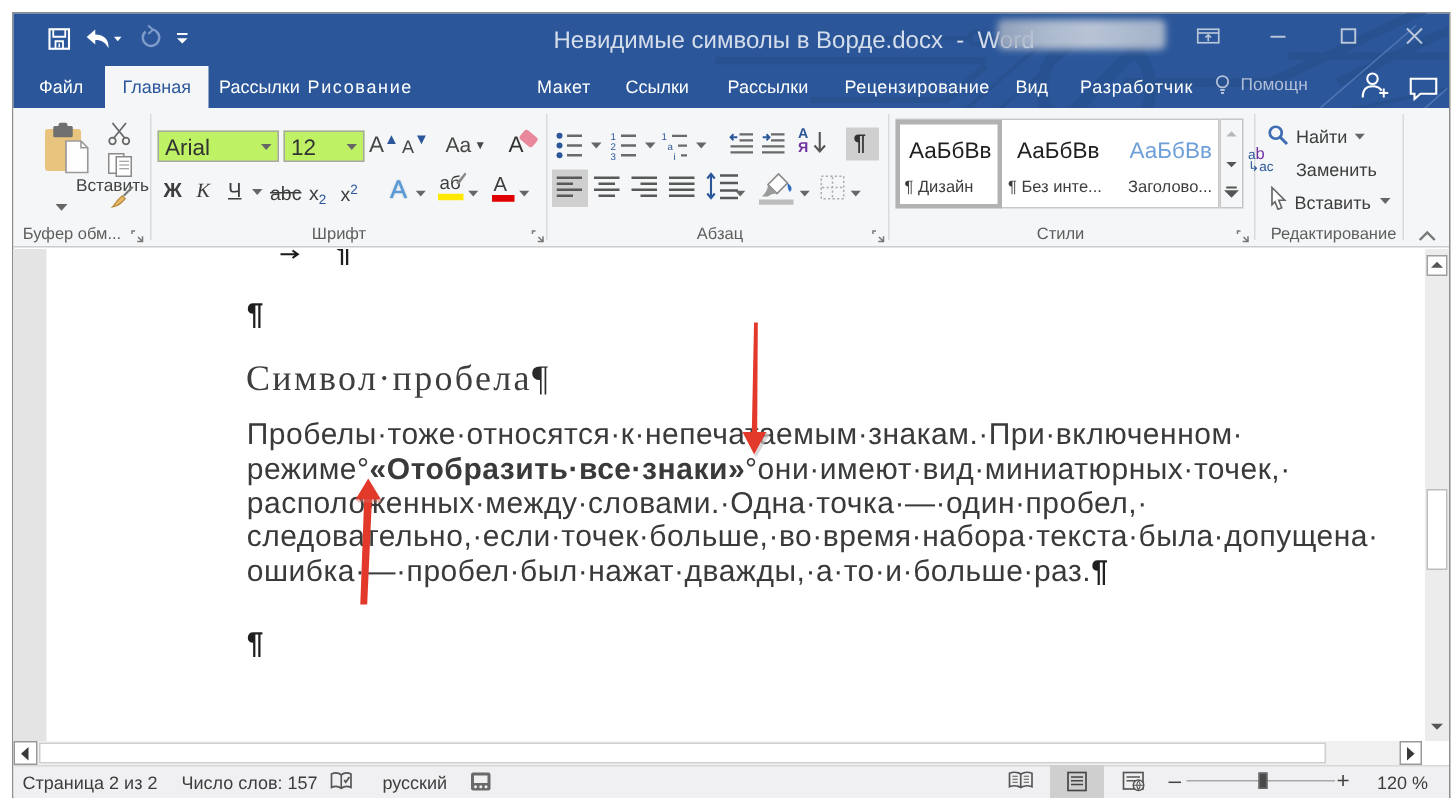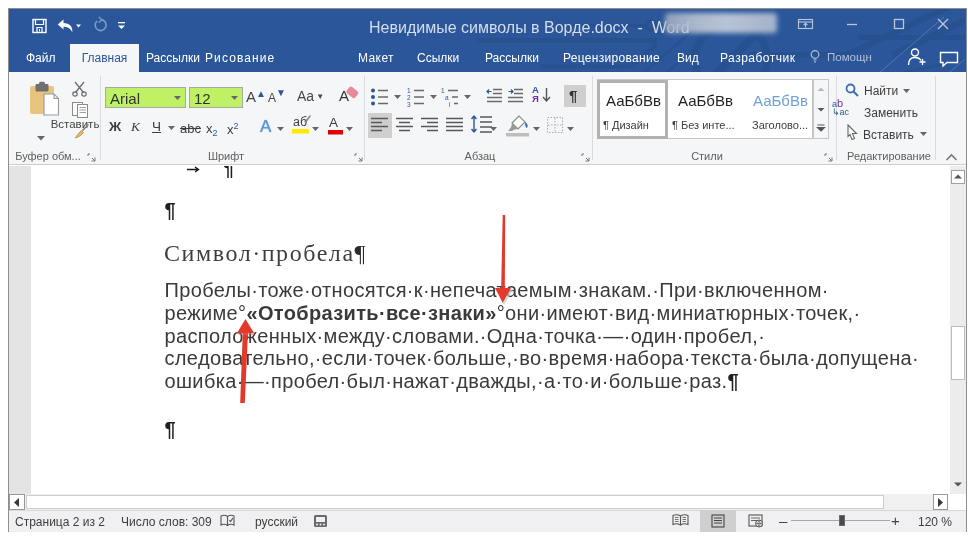--- a/index.html
+++ b/index.html
@@ -386,21 +386,21 @@
     <path d="M5,0 L5,9 L0,4.5 Z" fill="#383838"></path>
   </svg>
 <div class="abs" style="left:26px;top:494.5px;width:858px;height:14px;background:#fff;border:1px solid #cdcdcd;"></div>
 <div class="abs" style="left:933px;top:494px;width:15px;height:16px;background:#fff;border:1px solid #999;"></div>
 <svg class="abs" style="left:938px;top:498px;" width="6" height="10">
     <path d="M0,0 L0,9 L5,4.5 Z" fill="#383838"></path>
   </svg>
 
 <div id="statusbar"></div>
 <div class="stxt" style="left:15px;">Страница 2 из 2</div>
-<div class="stxt" style="left:121px;">Число слов: 309</div>
+<div class="stxt" style="left:121px;">Число слов: 157</div>
 <svg class="abs" style="left:220px;top:514px;" width="16" height="14" viewBox="0 0 16 14">
   <g stroke="#555" fill="none" stroke-width="1.1">
     <path d="M1,2 C3,1 5.5,1 7.5,2.5 C9.5,1 12,1 14,2 L14,11 C12,10 9.5,10 7.5,11.5 C5.5,10 3,10 1,11 Z"></path>
     <path d="M7.5,2.5 L7.5,11"></path>
     <path d="M9.5,6 L10.5,7.5 L13,4" stroke-width="1.2"></path>
   </g>
 </svg>
 <div class="stxt" style="left:255px;">русский</div>
 <svg class="abs" style="left:313px;top:514px;" width="15" height="14" viewBox="0 0 15 14">
   <rect x="1" y="1" width="13" height="12" rx="1.5" fill="#6a6a6a"></rect>

